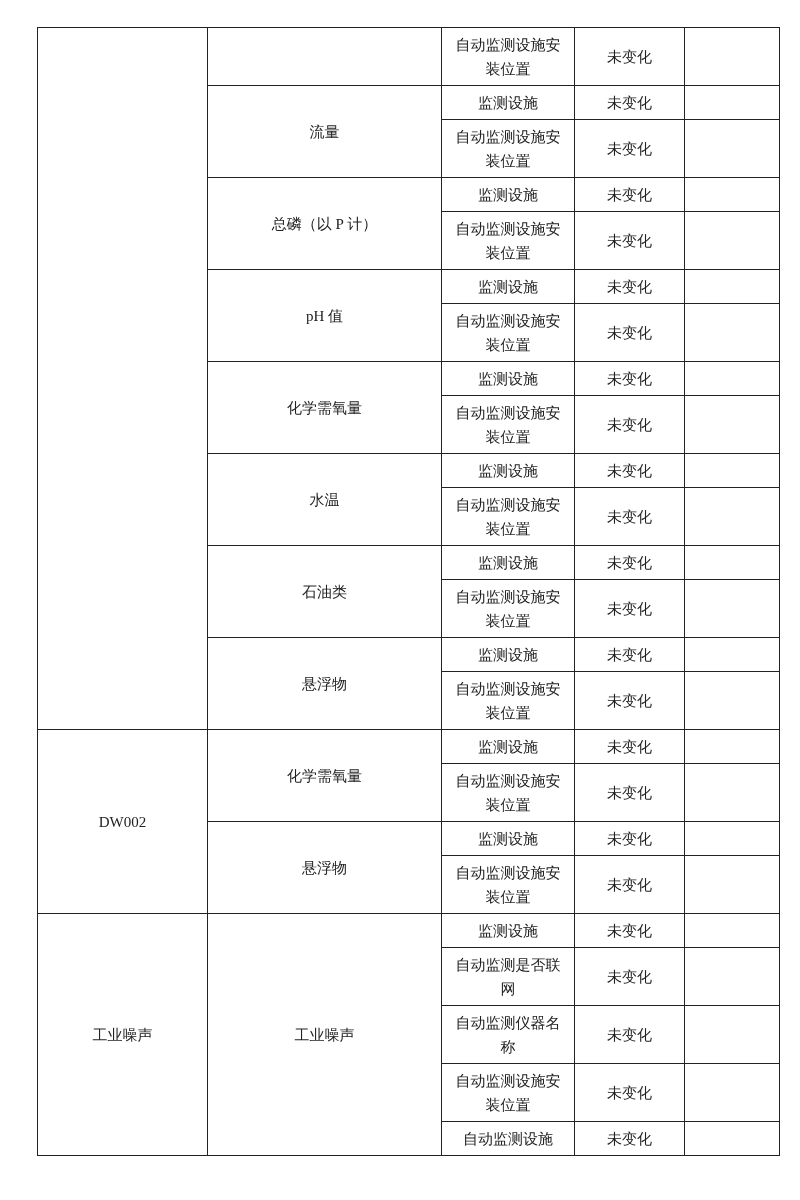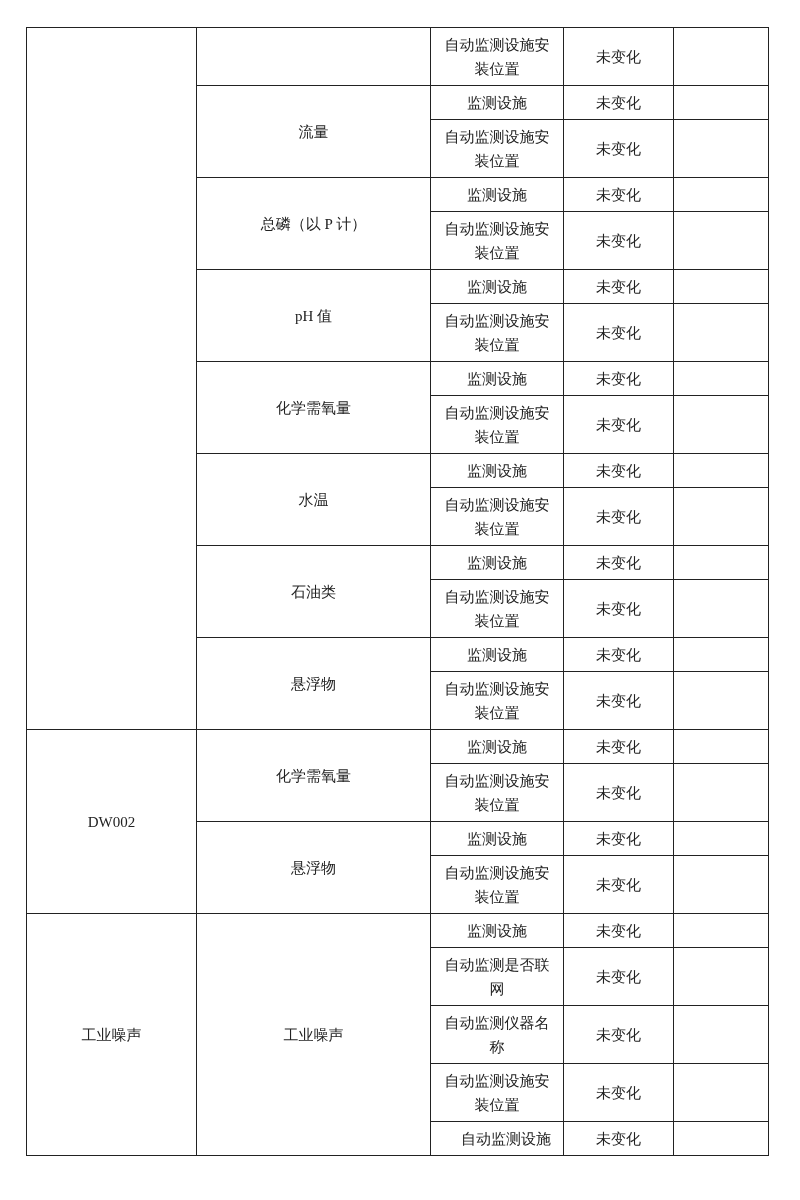--- a/index.html
+++ b/index.html
@@ -1,17 +1,17 @@
 <!DOCTYPE html>
 <html><head>
 <meta charset="utf-8">
 <style>
   html, body { margin:0; padding:0; background:#ffffff; }
   body { width:800px; height:1200px; position:relative; font-family:"DejaVu Serif", serif; color:#222; }
-  table { position:absolute; left:26px; top:27px; border-collapse:collapse; table-layout:fixed; width:742px;padding-left:12px; }
+  table { position:absolute; left:37px; top:27px; border-collapse:collapse; table-layout:fixed; width:742px;padding-left:12px; }
   td { border:1.5px solid #222; text-align:center; vertical-align:middle; font-size:15px; line-height:24px; padding:0 4px; font-family:"DejaVu Sans", sans-serif; }
   td.serif { font-family:Liberation Serif, serif; }
   .item { white-space:normal; }
 </style>
 </head>
 <body>
 
 <table>
   <colgroup>
     <col style="width:170px">
@@ -144,18 +144,18 @@
         <td class="item" style="padding: 0px 12px;">自动监测仪器名称</td>
         <td>未变化</td>
         <td></td>
       </tr>
       <tr style="height: 58px;">
         <td class="item" style="padding: 0px 12px;">自动监测设施安装位置</td>
         <td>未变化</td>
         <td></td>
       </tr>
       <tr style="height: 34px;">
-        <td class="item" style="padding: 0px 12px; text-align: right;">自动监测设施</td>
+        <td class="item" style="padding: 0px 12px;">自动监测设施</td>
         <td>未变化</td>
         <td></td>
       </tr>
     </tbody>
 </table>
 
 </body></html>

